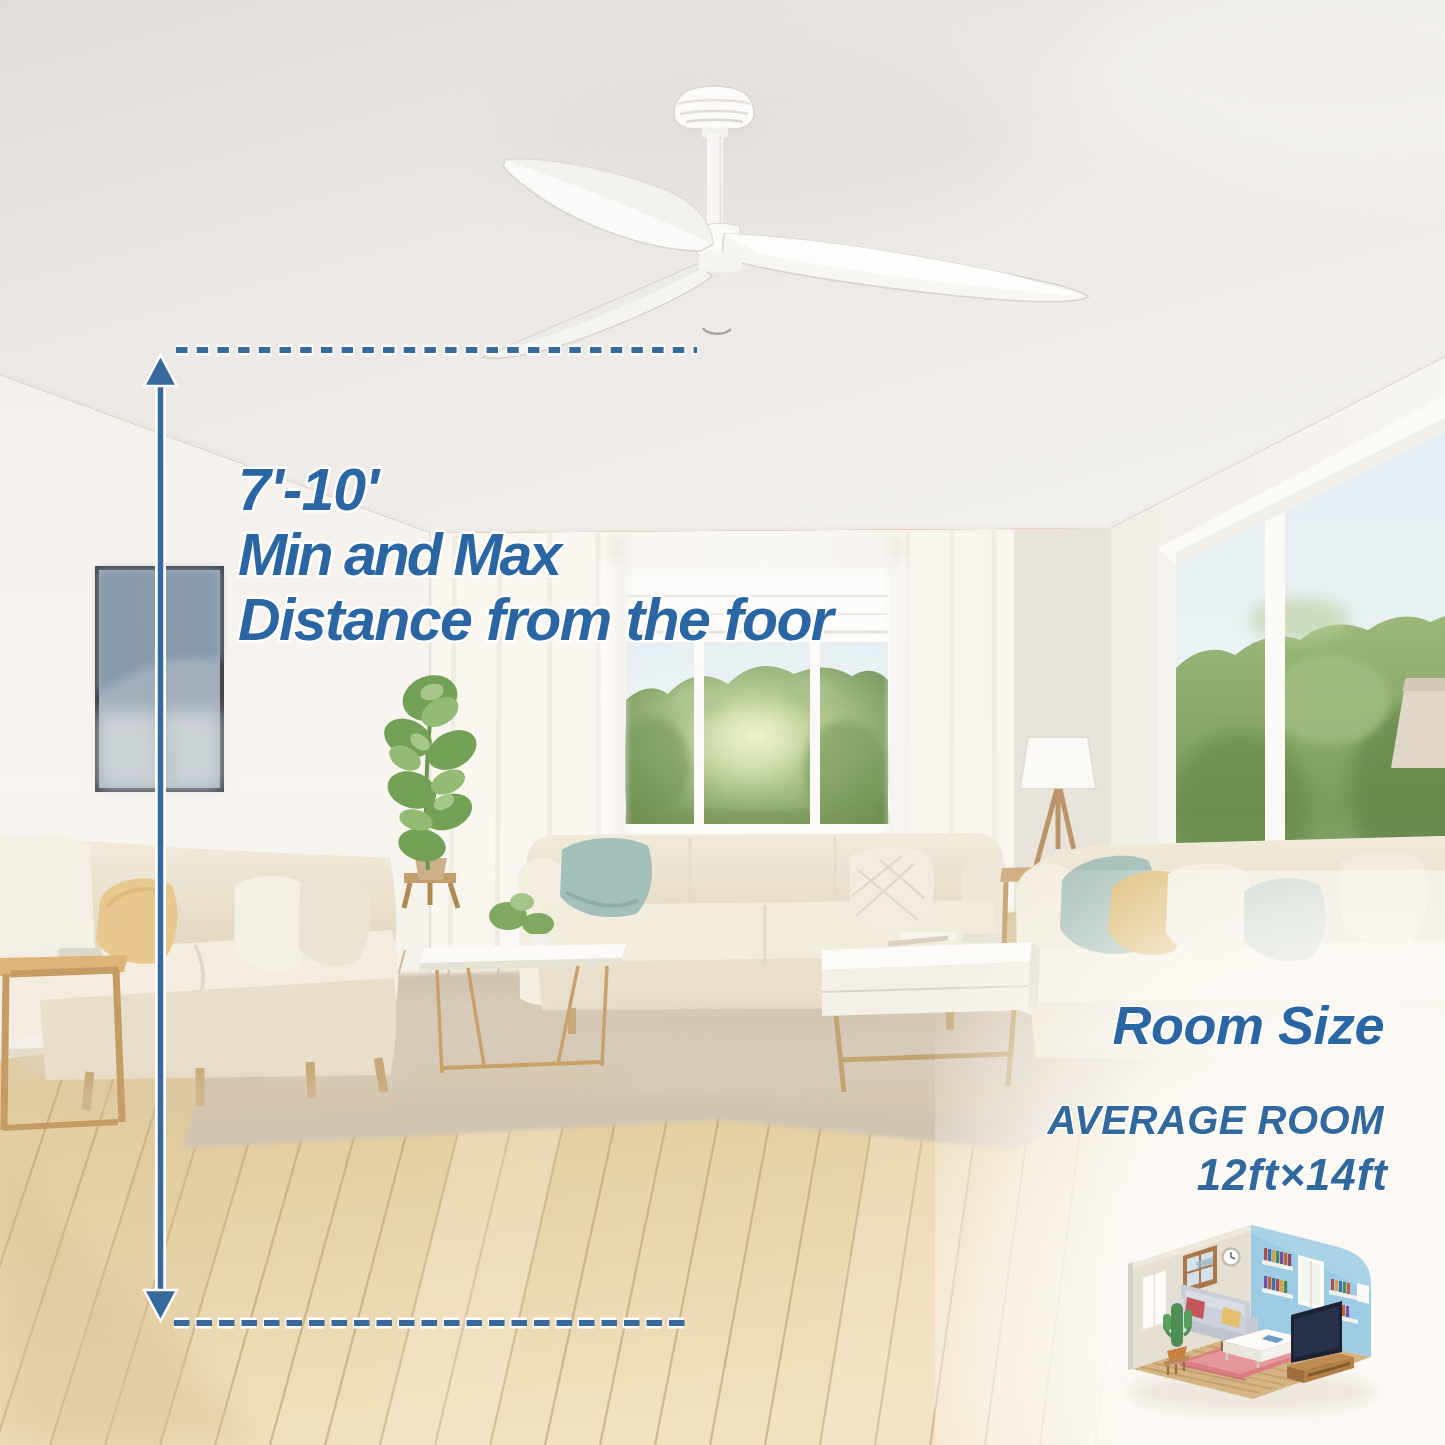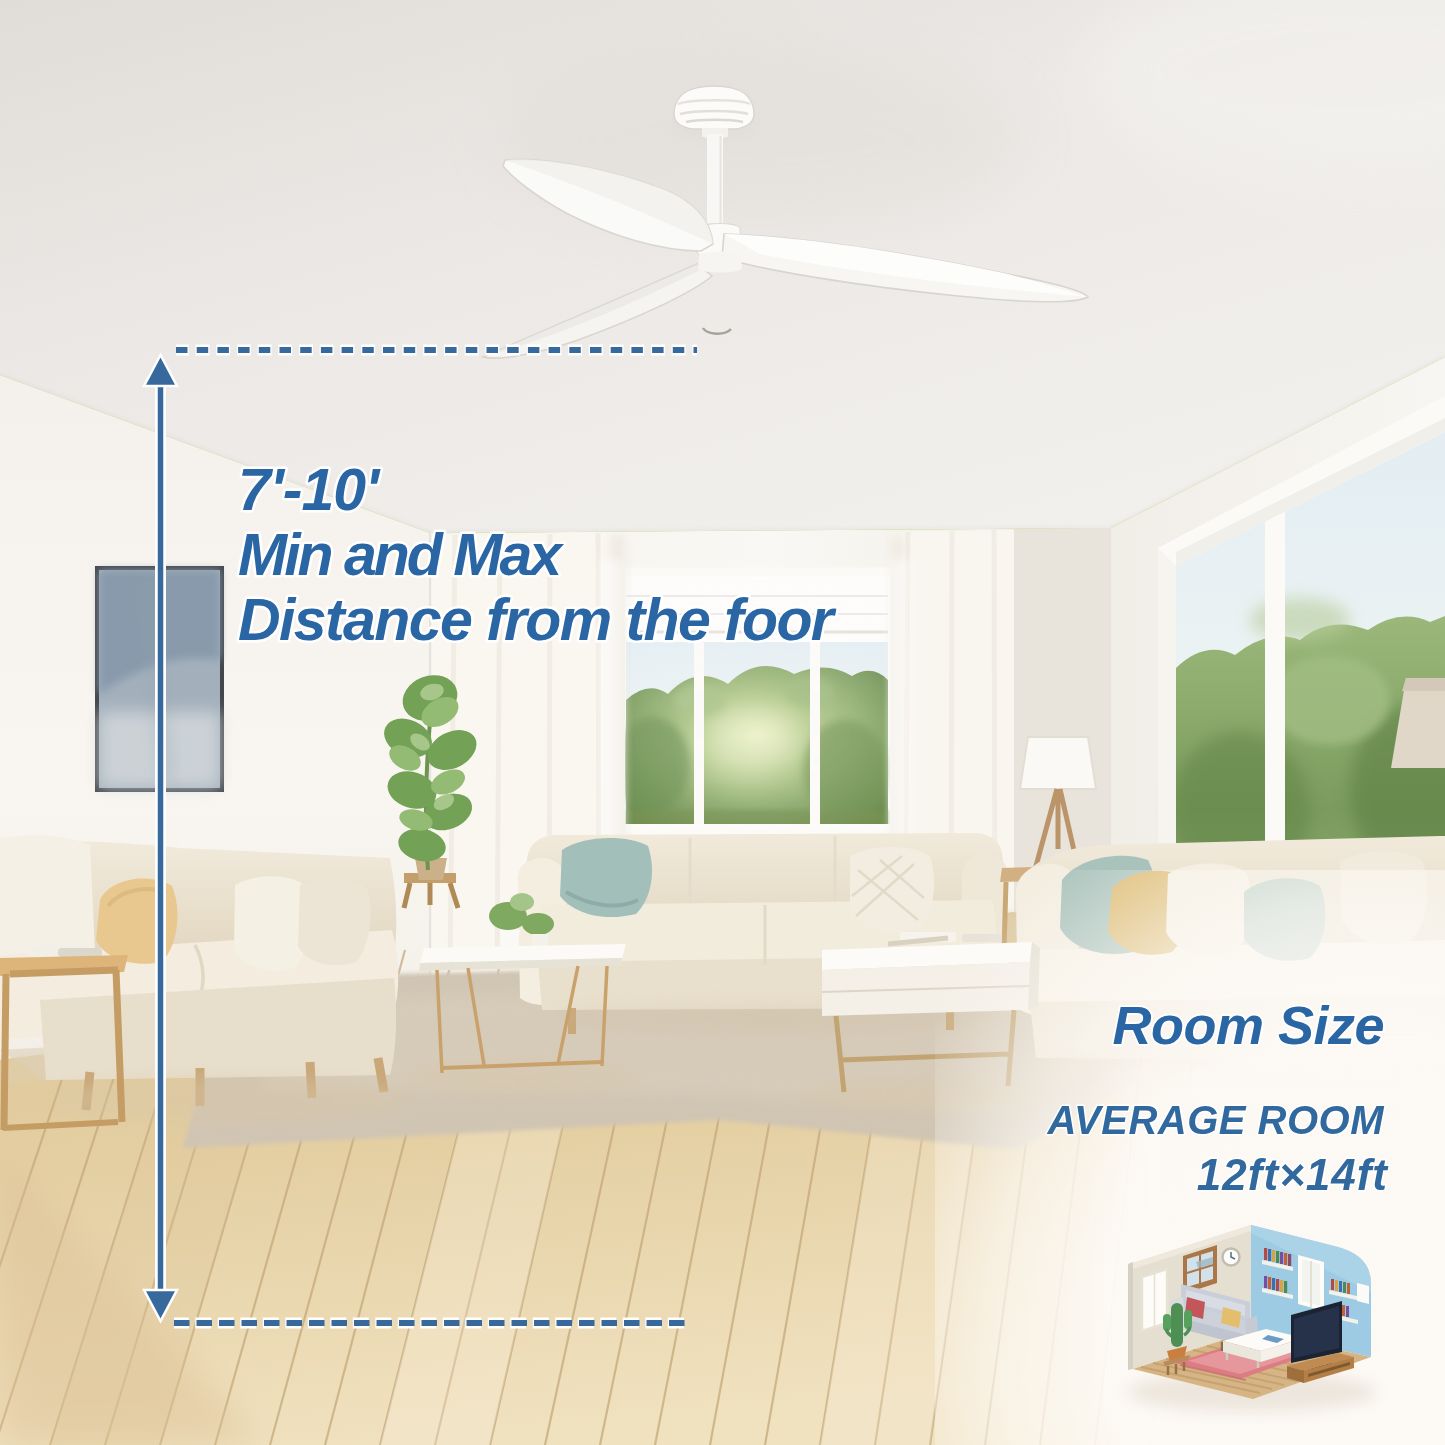--- a/index.html
+++ b/index.html
@@ -1,16 +1,16 @@
 <!DOCTYPE html>
 <html><head>
 <meta charset="utf-8">
 <style>
   html,body{margin:0;padding:0;background:#fff;}
-  .stage{position:relative;width:1445px;height:1445px;overflow:hidden;font-family:"Liberation Sans",sans-serif;background:#84cc16;}
+  .stage{position:relative;width:1445px;height:1445px;overflow:hidden;font-family:"Liberation Sans",sans-serif;background:#c2410c;}
   svg{position:absolute;left:0;top:0;}
 </style>
 </head>
 <body>
 <div class="stage">
 <svg width="1445" height="1445" viewBox="0 0 1445 1445">
 <defs>
   <linearGradient id="ceilG" x1="0" y1="0" x2="0.75" y2="1">
     <stop offset="0" stop-color="#e0ddd9"></stop>
     <stop offset="0.45" stop-color="#ebe8e5"></stop>

